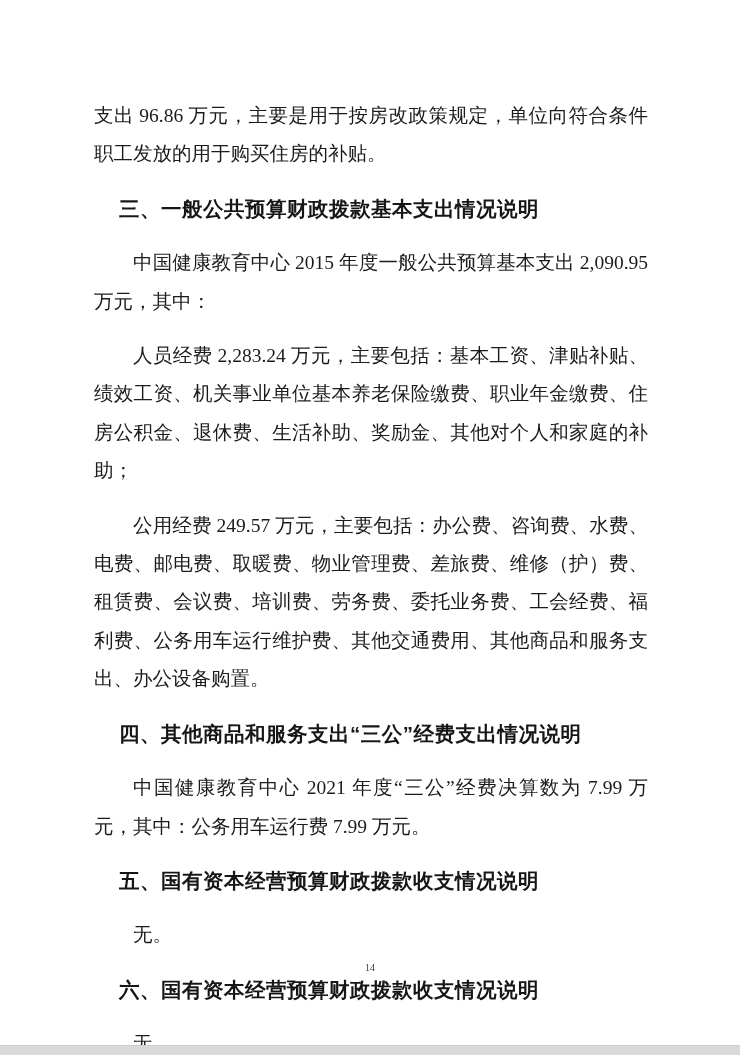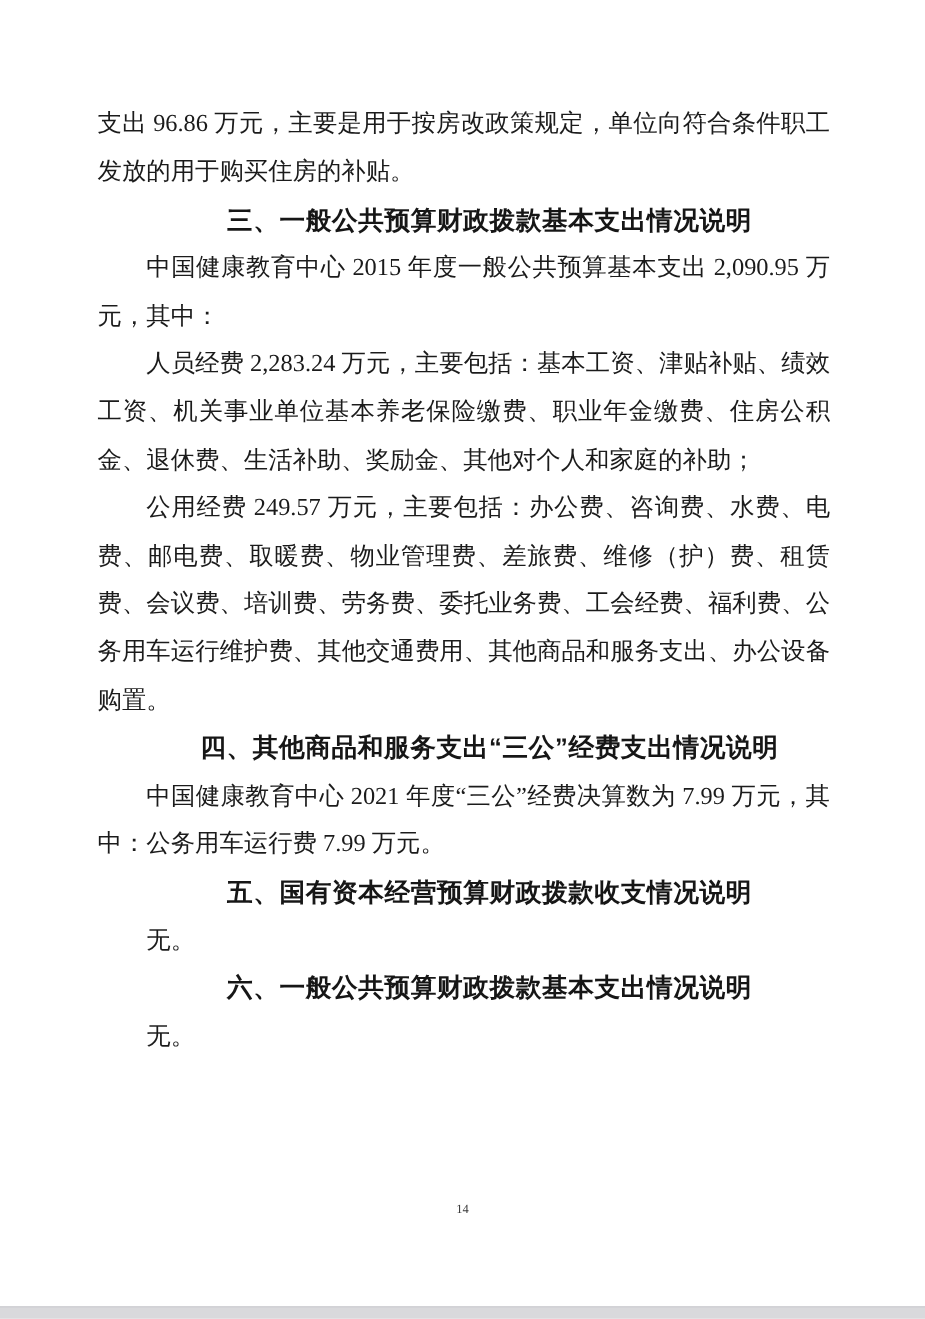--- a/index.html
+++ b/index.html
@@ -27,34 +27,34 @@
     left: 78px;
     top: 81px;
     width: 586px;
     font-size: 19.5px;
     line-height: 38.4px;
     color: #1b1b1b;
     text-align: justify;
     text-justify: inter-ideograph;
   }
   .para {
-    margin: 0;
+    margin: 16px;
     text-indent: 2em;
   }
   .para.no-indent {
     text-indent: 0;
   }
   .heading {
     margin: 0;
     text-indent: 2em;
     font-family: "Liberation Sans", "DejaVu Sans", sans-serif;
     font-weight: bold;
     font-size: 20.5px;
     letter-spacing: 0.5px;
-    text-align: center;
+    text-align: left;
     color: #161616;
   }
   .page-footer {
     position: absolute;
     left: 0;
     top: 962px;
     width: 740px;
     text-align: center;
     font-size: 10px;
     color: #3a3a3a;
@@ -78,20 +78,20 @@
   <div class="doc-content">
     <p class="para no-indent">支出 96.86 万元，主要是用于按房改政策规定，单位向符合条件职工发放的用于购买住房的补贴。</p>
     <p class="heading">三、一般公共预算财政拨款基本支出情况说明</p>
     <p class="para">中国健康教育中心 2015 年度一般公共预算基本支出 2,090.95 万元，其中：</p>
     <p class="para">人员经费 2,283.24 万元，主要包括：基本工资、津贴补贴、绩效工资、机关事业单位基本养老保险缴费、职业年金缴费、住房公积金、退休费、生活补助、奖励金、其他对个人和家庭的补助；</p>
     <p class="para">公用经费 249.57 万元，主要包括：办公费、咨询费、水费、电费、邮电费、取暖费、物业管理费、差旅费、维修（护）费、租赁费、会议费、培训费、劳务费、委托业务费、工会经费、福利费、公务用车运行维护费、其他交通费用、其他商品和服务支出、办公设备购置。</p>
     <p class="heading">四、其他商品和服务支出“三公”经费支出情况说明</p>
     <p class="para">中国健康教育中心 2021 年度“三公”经费决算数为 7.99 万元，其中：公务用车运行费 7.99 万元。</p>
     <p class="heading">五、国有资本经营预算财政拨款收支情况说明</p>
     <p class="para">无。</p>
-    <p class="heading">六、一般公共预算财政拨款基本支出情况说明</p>
+    <p class="heading">六、国有资本经营预算财政拨款收支情况说明</p>
     <p class="para">无。</p>
   </div>
 
   <div class="page-footer">14</div>
 </div>
 
 <div class="page-bottom-edge"></div>
 
 </body></html>

